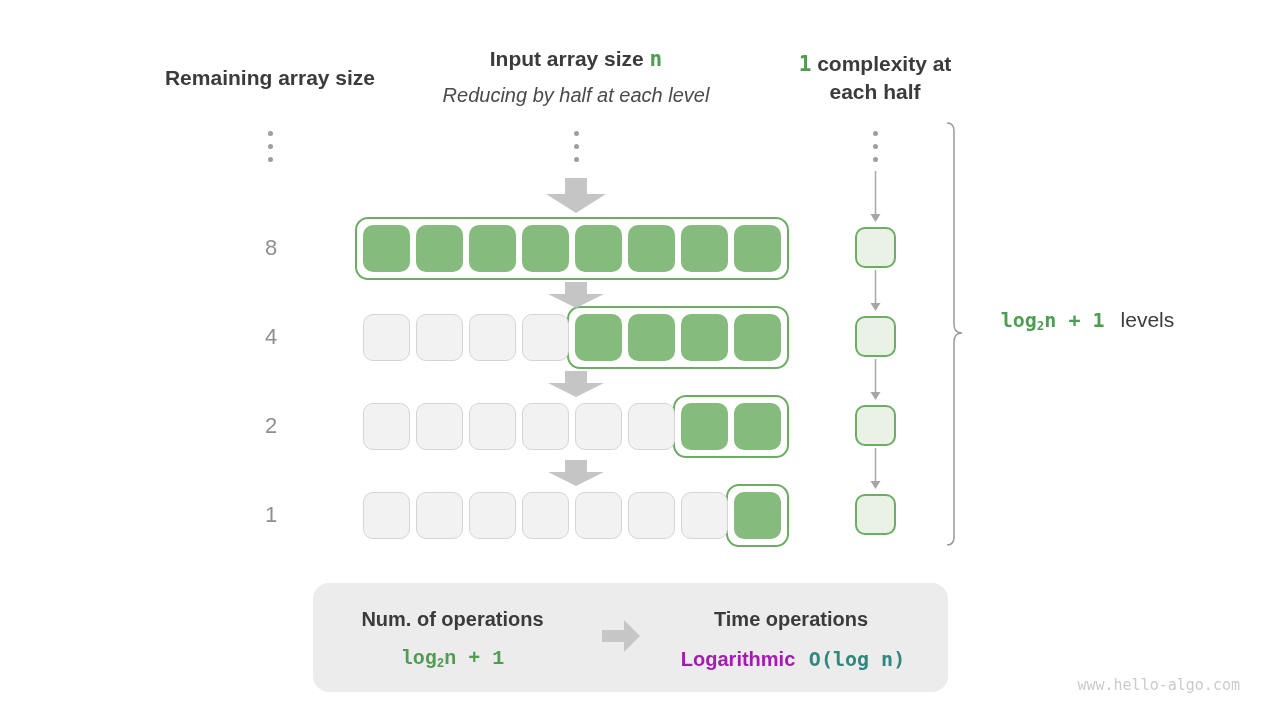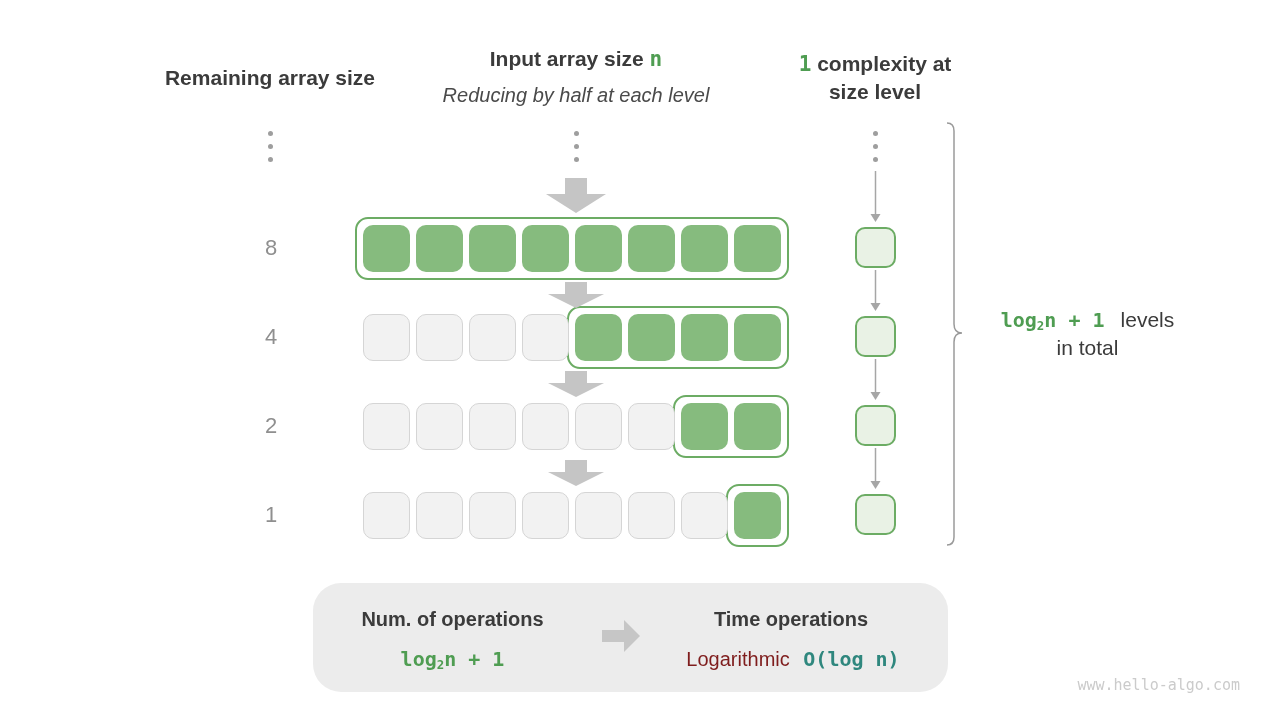--- a/index.html
+++ b/index.html
@@ -13,24 +13,24 @@
   .row-label{position:absolute;width:62px;text-align:center;font-size:22px;color:#8f8f8f;}
   .active-wrap{position:absolute;background:#ffffff;border:2px solid #6cac64;border-radius:13px;height:63px;box-sizing:border-box;}
   .sq{position:absolute;width:47px;height:47px;border-radius:10px;box-sizing:border-box;}
   .sq.gray{background:#f2f2f2;border:1.5px solid #d5d5d5;}
   .sq.green{background:#86bb7e;}
   .op-box{position:absolute;width:41px;height:41px;border:2.5px solid #6cac64;background:#e9f2e5;border-radius:10px;box-sizing:border-box;}
   .overlay{position:absolute;left:0;top:0;pointer-events:none;}
   .brace-line{position:absolute;text-align:center;font-size:21px;color:#3b3b3b;font-weight:400;}
   .mono-green{font-family:"DejaVu Sans Mono",monospace;font-weight:700;color:#4f9d52;}
   .mono-green sub,.sub{font-size:0.62em;vertical-align:-0.25em;}
-  .summary-box{position:absolute;left:313px;top:583px;width:635px;height:109px;background:#ececec;border-radius:28px;}
+  .summary-box{position:absolute;left:313px;top:583px;width:635px;height:109px;background:#ececec;border-radius:16px;}
   .sum-title{position:absolute;text-align:center;font-weight:700;font-size:20px;color:#3b3b3b;}
   .sum-value{position:absolute;text-align:center;font-size:20px;}
-  .teal-name{font-weight:400;color:#7f1d1d;}
+  .teal-name{font-weight:700;color:#a21caf;}
   .teal-formula{font-family:"DejaVu Sans Mono",monospace;font-weight:700;color:#2f877e;}
   .watermark{position:absolute;left:1040px;top:676px;width:200px;text-align:right;
              font-family:"DejaVu Sans Mono",monospace;font-size:15px;color:#cbcbcb;}
 </style>
 </head>
 <body>
 
 <div class="canvas">
 
   <div class="hdr" style="left:140px;top:64px;width:260px;">
@@ -39,21 +39,21 @@
 
   <div class="hdr" style="left:416px;top:45px;width:320px;">
     <span>Input array size </span><span class="mono-green">n</span>
   </div>
   <div class="hdr-sub" style="left:416px;top:84px;width:320px;font-style:italic;">
     <span>Reducing by half at each level</span>
   </div>
 
   <div class="hdr" style="left:775px;top:50px;width:200px;">
     <span class="mono-green">1</span><span> complexity at</span><br>
-    <span>size level</span>
+    <span>each half</span>
   </div>
 
   <div class="vdots" style="left:268px;top:131px;">
       <span></span>
       <span></span>
       <span></span>
     </div>
   <div class="vdots" style="left:574px;top:131px;">
       <span></span>
       <span></span>
@@ -133,29 +133,26 @@
       <polygon points="870.5,392 880.5,392 875.5,400"></polygon>
       <polygon points="870.5,481 880.5,481 875.5,489"></polygon>
     </g>
 
     <path d="M947,123 Q954,123 954,131 L954,324 Q954,333 962,333 Q954,333 954,342 L954,537 Q954,545 947,545" fill="none" stroke="#9a9a9a" stroke-width="1.5"></path>
   </svg>
 
   <div class="brace-line" style="left:965px;top:308px;width:245px;">
     <span class="mono-green" style="font-size:20px;"><span>log</span><sub>2</sub><span>n + 1</span></span><span style="margin-left:16px;text-align:right;">levels</span>
   </div>
-  <div class="brace-line" style="left:965px;top:336px;width:245px;">
-    <span>in total</span>
-  </div>
 
   <div class="summary-box">
     <div class="sum-title" style="left:17px;top:25px;width:245px;">
       <span>Num. of operations</span>
     </div>
-    <div class="sum-value mono-green" style="left:17px;top:64px;width:245px;">
+    <div class="sum-value mono-green" style="left:17px;top:64px;width:245px;font-family:Liberation Mono, monospace;">
       <span>log</span><sub>2</sub><span>n + 1</span>
     </div>
     <svg style="position:absolute;left:289px;top:37px;" width="38" height="32">
       <polygon points="0,10 22,10 22,0 38,16 22,32 22,22 0,22" fill="#c6c6c6"></polygon>
     </svg>
     <div class="sum-title" style="left:347px;top:25px;width:262px;">
       <span>Time operations</span>
     </div>
     <div class="sum-value" style="left:335px;top:64px;width:290px;">
       <span class="teal-name">Logarithmic</span>

